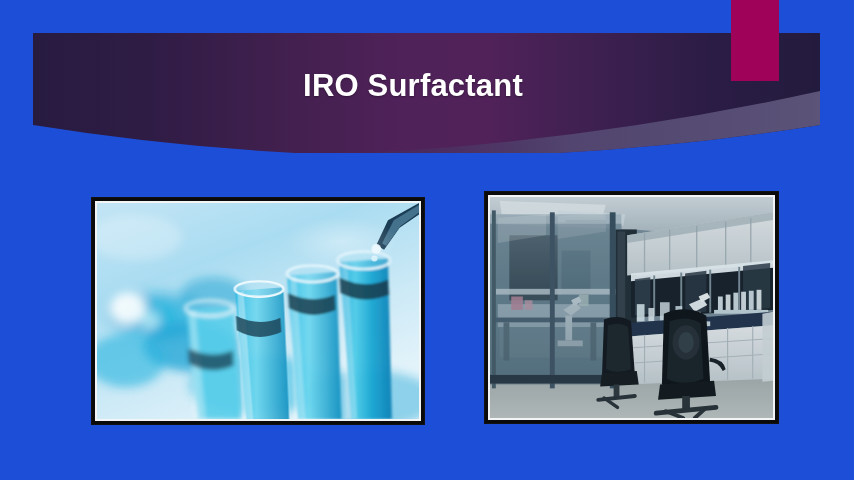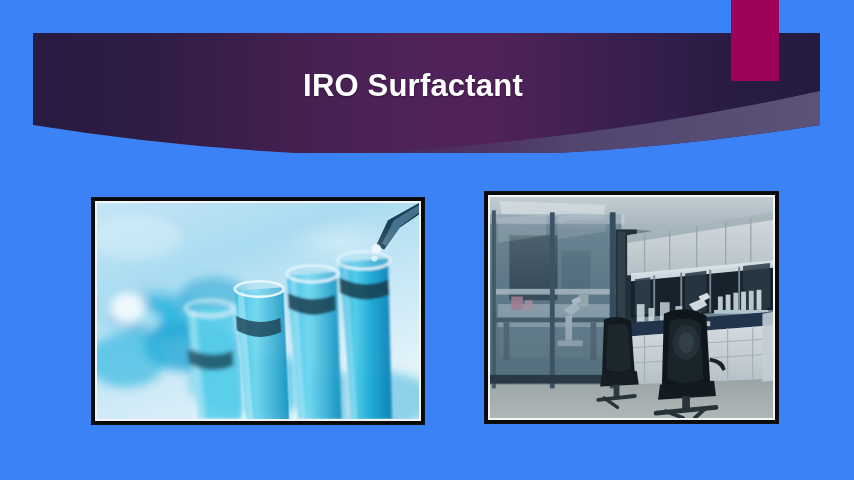--- a/index.html
+++ b/index.html
@@ -6,21 +6,21 @@
   * { margin:0; padding:0; box-sizing:border-box; }
   html, body {
     width: 854px; height: 480px;
     background: #fdfdfd;
     font-family: "Liberation Sans", sans-serif;
     overflow: hidden;
   }
   #slide {
     position: relative;
     width: 854px; height: 480px;
-    background: #3b82f6;
+    background: #1d4ed8;
     overflow: hidden;
   }
 
   
   #title-banner {
     position: absolute;
     left: 33px; top: 33px;
     width: 787px; height: 120px;
     overflow: visible;
   }

